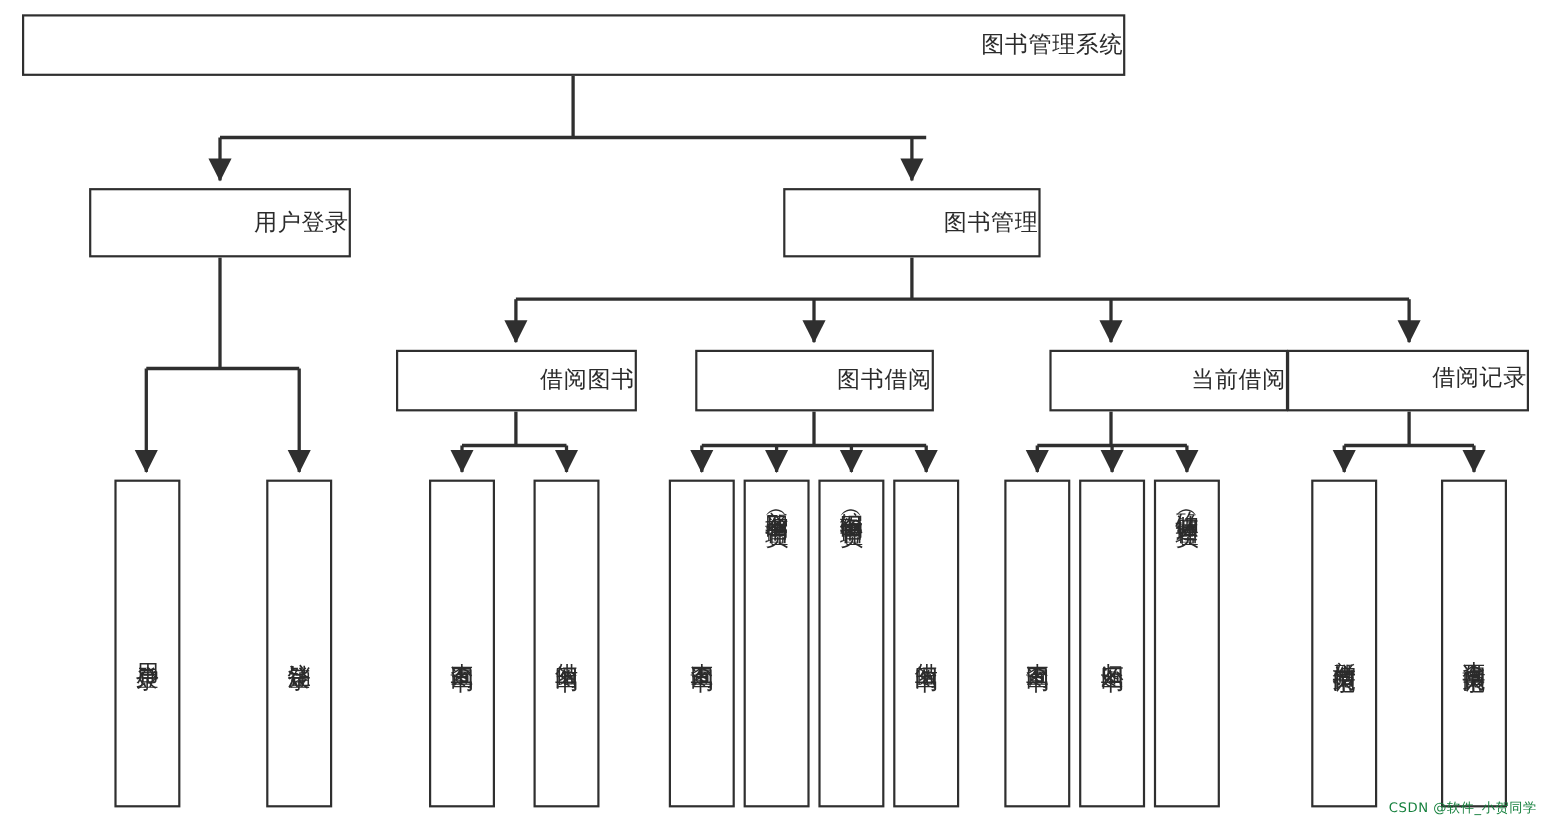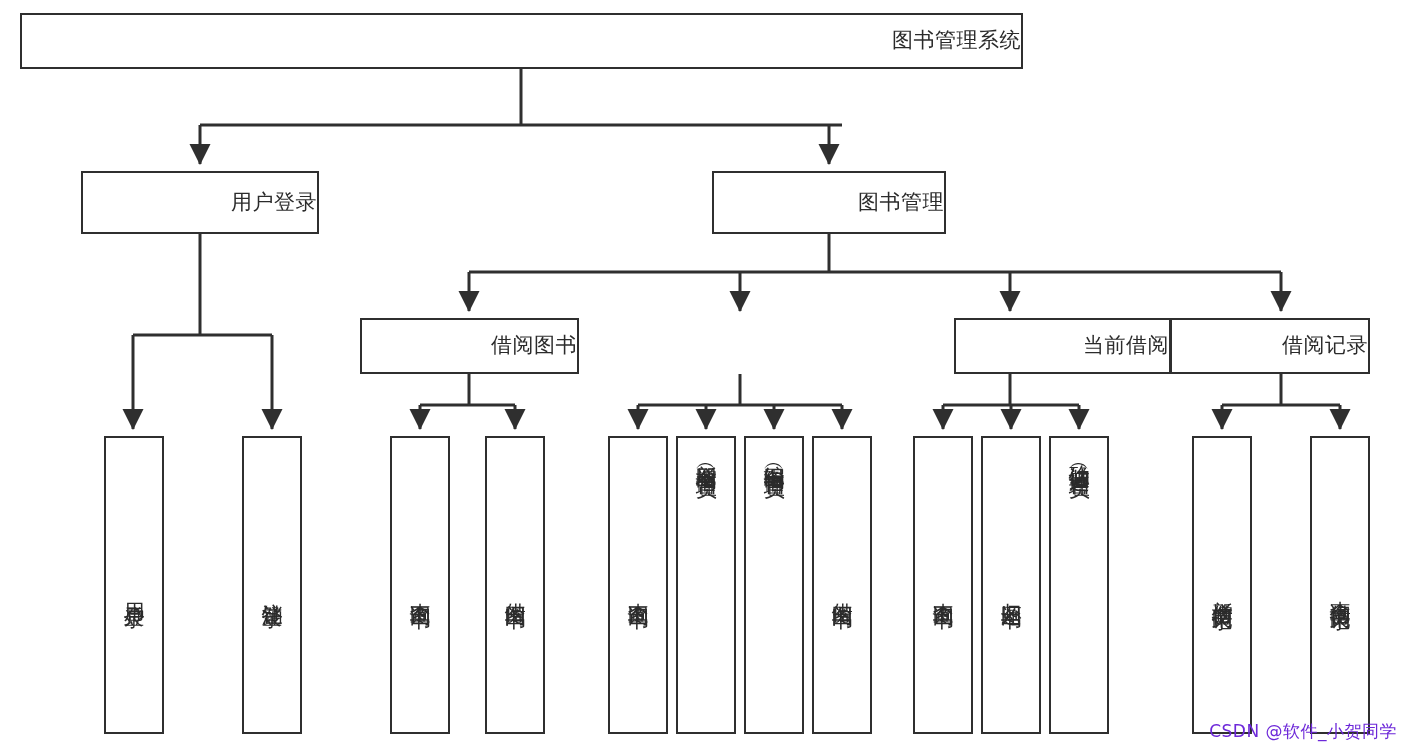--- a/index.html
+++ b/index.html
@@ -56,22 +56,22 @@
     justify-content: center;
     padding-top: 10px;
   }
   .vbox-mid {
     align-items: center;
   }
   #watermark {
     position: absolute;
     right: 8px;
     bottom: 4px;
-    font-size: 17px;
-    color: #6d28d9;
+    font-size: 12px;
+    color: #15803d;
     white-space: nowrap;
     letter-spacing: 0.5px;
   }
 </style>
 </head>
 <body>
 
 <div id="canvas">
 
   <svg id="diagram-svg" viewBox="0 0 1405 747" xmlns="http://www.w3.org/2000/svg">
@@ -143,24 +143,27 @@
   <div class="node-box" style="left:81px; top:171px; width:238px; height:63px;">
     <span class="node-label-h">用户登录</span>
   </div>
   <div class="node-box" style="left:712px; top:171px; width:234px; height:63px;padding-left:16px;">
     <span class="node-label-h">图书管理</span>
   </div>
 
   <div class="node-box" style="left:360px; top:318px; width:219px; height:56px;">
     <span class="node-label-h">借阅图书</span>
   </div>
+  <div class="node-box" style="left:632px; top:318px; width:217px; height:56px;">
+    <span class="node-label-h">图书借阅</span>
+  </div>
   <div class="node-box" style="left:954px; top:318px; width:217px; height:56px;">
     <span class="node-label-h">当前借阅</span>
   </div>
-  <div class="node-box" style="left:1170px; top:318px; width:200px; height:56px;">
+  <div class="node-box" style="left:1170px; top:318px; width:220px; height:56px;font-family:Liberation Mono, monospace;">
     <span class="node-label-h">借阅记录</span>
   </div>
 
   <div class="node-box vbox vbox-mid" style="left:104px; top:436px; width:60px; height:298px;">
     <span class="node-label-v">用户登录</span>
   </div>
 
   <div class="node-box vbox vbox-mid" style="left:242px; top:436px; width:60px; height:298px;">
     <span class="node-label-v">注销登录</span>
   </div>

